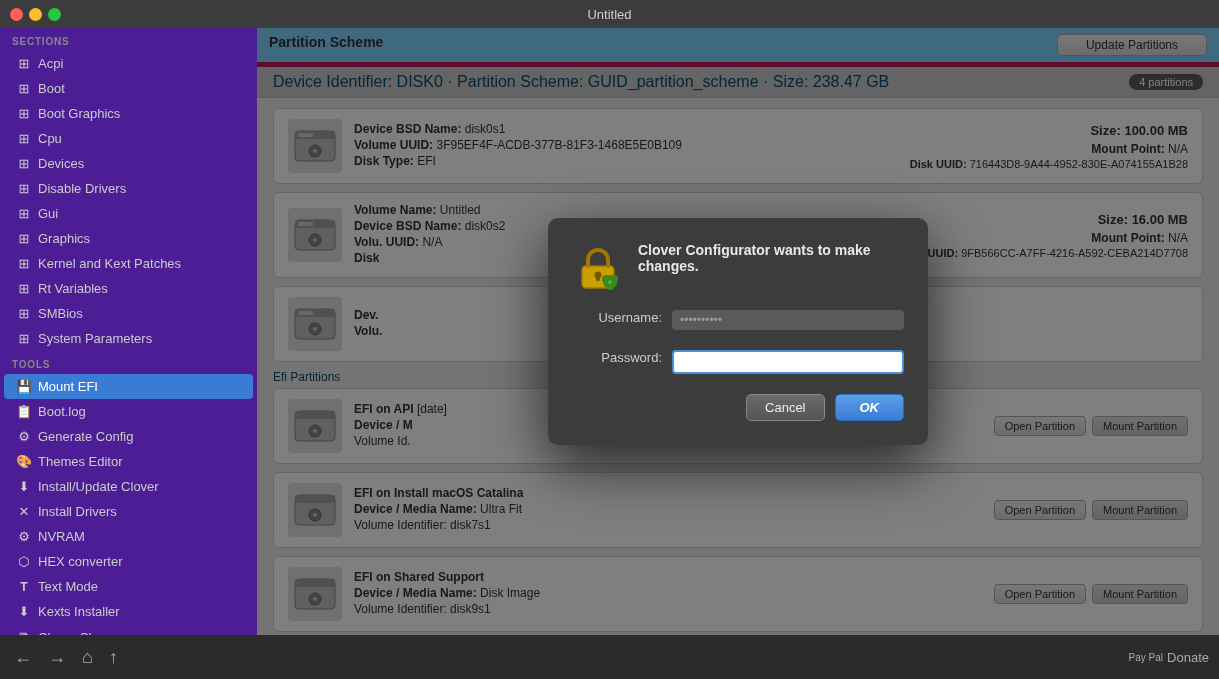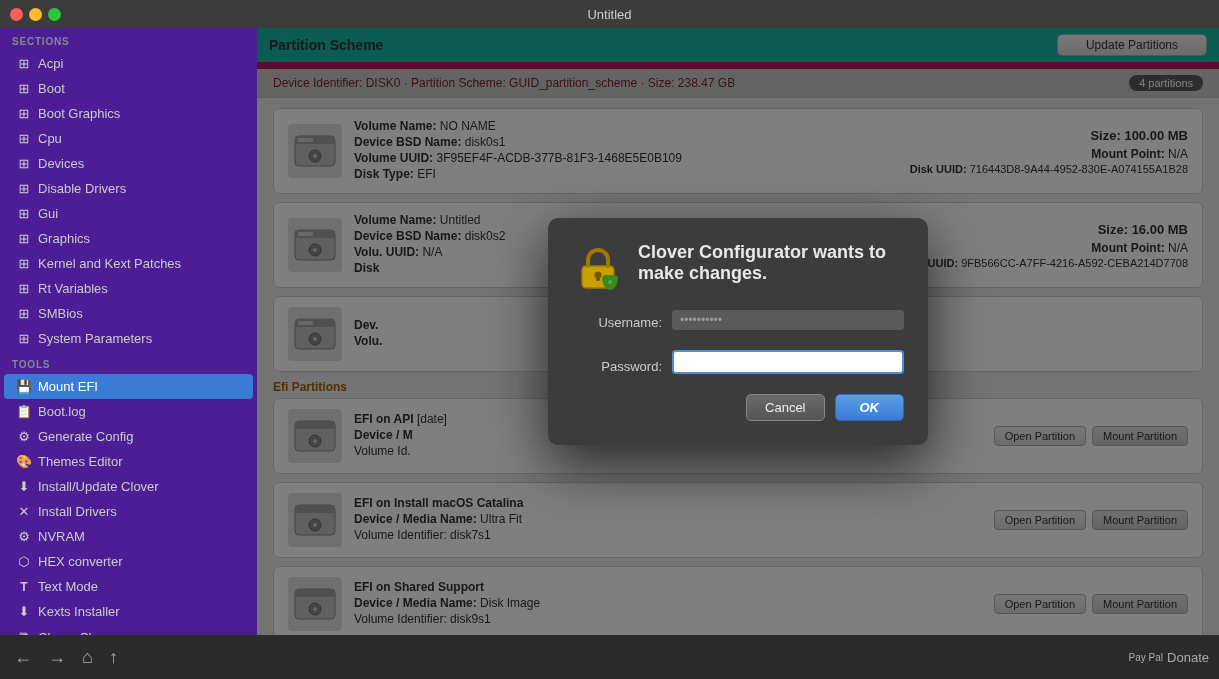--- a/index.html
+++ b/index.html
@@ -95,26 +95,25 @@
       flex: 1;
       background: #e8e8e8;
       display: flex;
       flex-direction: column;
       overflow: hidden;
       position: relative;
     }
 
     
     .top-bar {
-      background: #14b8a6;
+      background: #7dd3fc;
       padding: 6px 12px;
       display: flex;
-      align-items: center;
       justify-content: space-between;
-      border-bottom: 7px solid #be185d;
+      border-bottom: 5px solid #be185d;
       flex-shrink: 0;
     }
     .section-title {
       font-size: 14px;
       font-weight: 600;
       color: #333;
     }
     .update-btn {
       background: linear-gradient(to bottom, #f0f0f0, #d8d8d8);
       border: 1px solid #aaa;
@@ -129,22 +128,22 @@
     .partition-info-bar {
       background: #c8c8c8;
       padding: 6px 16px;
       display: flex;
       align-items: center;
       justify-content: space-between;
       border-bottom: 1px solid #bbb;
       flex-shrink: 0;
     }
     .partition-info-text {
-      font-size: 12px;
-      color: #7f1d1d;
+      font-size: 16px;
+      color: #0c4a6e;
     }
     .partition-badge {
       background: #5a5a5a;
       color: white;
       border-radius: 10px;
       padding: 2px 10px;
       font-size: 11px;
     }
 
     
@@ -201,22 +200,22 @@
       min-width: 180px;
     }
     .partition-right .size-label {
       font-weight: 600;
       font-size: 13px;
     }
 
     
     .efi-section-label {
       font-size: 12px;
-      font-weight: 700;
-      color: #a16207;
+      font-weight: 400;
+      color: #0c4a6e;
       margin: 7px 0 4px 0;
     }
     .efi-card {
       background: white;
       border-radius: 6px;
       margin-bottom: 8px;
       padding: 10px 14px;
       display: flex;
       align-items: center;
       gap: 12px;
@@ -309,32 +308,32 @@
       width: 52px;
       height: 52px;
       flex-shrink: 0;
       font-size: 44px;
       display: flex;
       align-items: center;
       justify-content: center;
     }
     .modal-text-block { flex: 1; }
     .modal-title {
-      font-size: 18px;
+      font-size: 14px;
       font-weight: 700;
       color: #e8e8e8;
       margin-bottom: 4px;
     }
     .modal-subtitle {
       font-size: 12px;
       color: #bbb;
     }
     .modal-field {
       display: flex;
-      align-items: flex-end;
+      align-items: flex-start;
       margin-bottom: 20px;
     }
     .modal-field-label {
       color: #ccc;
       font-size: 13px;
       width: 90px;
       text-align: right;
       margin-right: 10px;
       flex-shrink: 0;
     }
@@ -519,23 +518,20 @@
           <svg class="disk-svg" viewBox="0 0 50 50">
             <rect x="5" y="10" width="40" height="30" rx="4" fill="#c0c0c0" stroke="#888" stroke-width="1"></rect>
             <rect x="5" y="10" width="40" height="8" rx="2" fill="#a0a0a0"></rect>
             <circle cx="25" cy="30" r="6" fill="#888" stroke="#666" stroke-width="1"></circle>
             <circle cx="25" cy="30" r="2" fill="#ccc"></circle>
             <rect x="8" y="12" width="15" height="4" rx="1" fill="#d0d0d0"></rect>
           </svg>
         </div>
         <div class="partition-details">
           <div class="partition-row">
-            <span class="partition-field"><strong>Volume Name:</strong> <span>NO NAME</span></span>
-          </div>
-          <div class="partition-row">
             <span class="partition-field"><strong>Device BSD Name:</strong> <span>disk0s1</span></span>
           </div>
           <div class="partition-row">
             <span class="partition-field"><strong>Volume UUID:</strong> <span>3F95EF4F-ACDB-377B-81F3-1468E5E0B109</span></span>
           </div>
           <div class="partition-row">
             <span class="partition-field"><strong>Disk Type:</strong> <span>EFI</span></span>
           </div>
         </div>
         <div class="partition-right">

